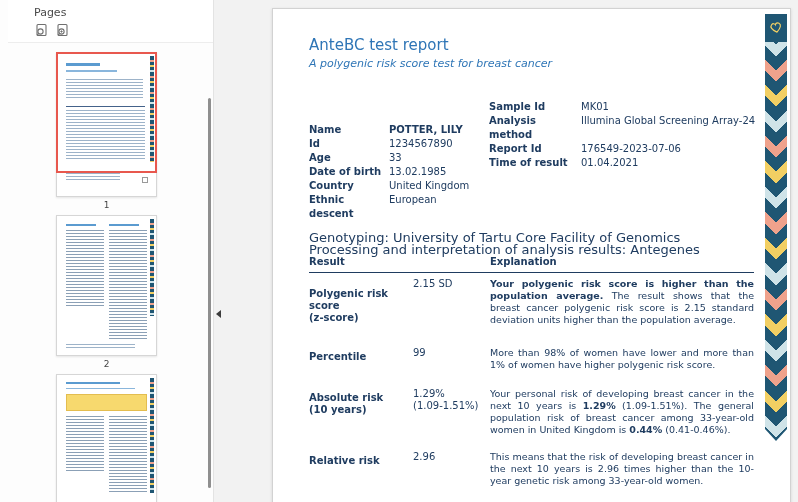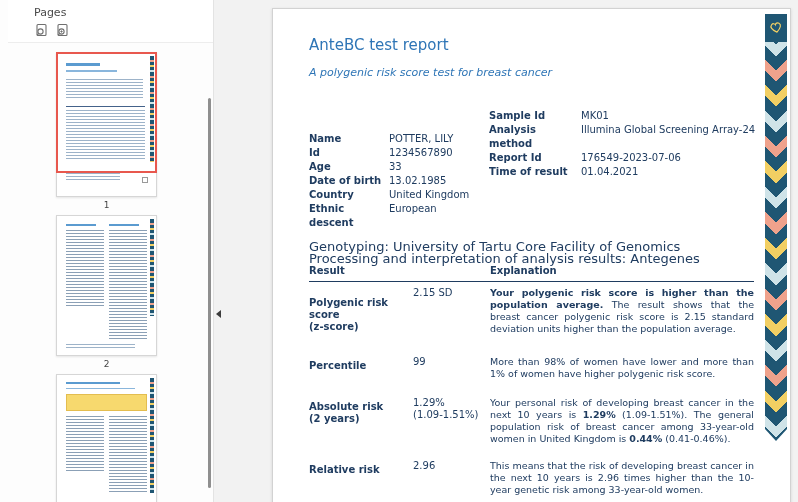--- a/index.html
+++ b/index.html
@@ -33,30 +33,30 @@
   
   .viewer { flex:1; position:relative; background:#f2f2f2; overflow:hidden; }
   .collapse-arrow { position:absolute; left:2px; top:310px; width:0; height:0;
     border-top:4px solid transparent; border-bottom:4px solid transparent;
     border-right:5px solid #3c3c3c; cursor:pointer; }
   .page { position:absolute; left:58px; top:8px; width:519px; height:980px;
     background:#fff; border:1px solid #d2d2d2; box-shadow:0 1px 3px rgba(0,0,0,.12);
     padding:0 36px; color:#1f3c60; }
 
   .doc-title { margin-top:27px; font-size:15px; color:#2e75b6; }
-  .doc-sub { margin-top:12px; font-size:11px; font-style:italic; color:#2e75b6; }
+  .doc-sub { margin-top:3px; font-size:11px; font-style:italic; color:#2e75b6; }
 
   .info { display:flex; margin-top:16px; font-size:10px; line-height:14px; }
   .info-col1 { width:180px; flex:0 0 auto;margin-top:37px; }
   .info-col2 { flex:1; margin-top:14px; }
   .inf-row { display:flex; }
   .inf-row .lab { font-weight:bold; width:80px; flex:0 0 auto; }
   .info-col2 .inf-row .lab { width:92px; }
   .inf-row .val { white-space:nowrap; }
-  .val.b { font-weight:normal; }
+  .val.b { font-weight:bold; }
 
   .geno { margin-top:11px; font-size:13px; line-height:11.5px; }
 
   .res-head { display:grid; grid-template-columns:104px 77px 1fr; margin-top:1px;
     font-size:10px; font-weight:bold; border-bottom:1px solid #1f3c60; padding-bottom:5px; }
   .res-row { display:grid; grid-template-columns:104px 77px 1fr; font-size:10px; }
   .res-label { font-weight:bold; line-height:12px; }
   .res-value { line-height:12px; padding-top:1px; }
   .res-exp { text-align:justify; line-height:12px; font-size:9.5px; padding-top:1px; }
   .res-exp b { font-size:9.5px; }
@@ -242,21 +242,21 @@
           <div>99</div>
         </div>
         <div class="res-exp">
           <span>More than 98% of women have lower and more than 1% of women have higher polygenic risk score.</span>
         </div>
       </div>
 
       <div class="res-row mt16">
         <div class="res-label pt4">
           <div>Absolute risk</div>
-          <div>(2 years)</div>
+          <div>(10 years)</div>
         </div>
         <div class="res-value">
           <div>1.29%</div>
           <div>(1.09-1.51%)</div>
         </div>
         <div class="res-exp">
           <span>Your personal risk of developing breast cancer in the next 10 years is </span><b>1.29%</b><span> (1.09-1.51%). The general population risk of breast cancer among 33-year-old women in United Kingdom is </span><b>0.44%</b><span> (0.41-0.46%).</span>
         </div>
       </div>
 

